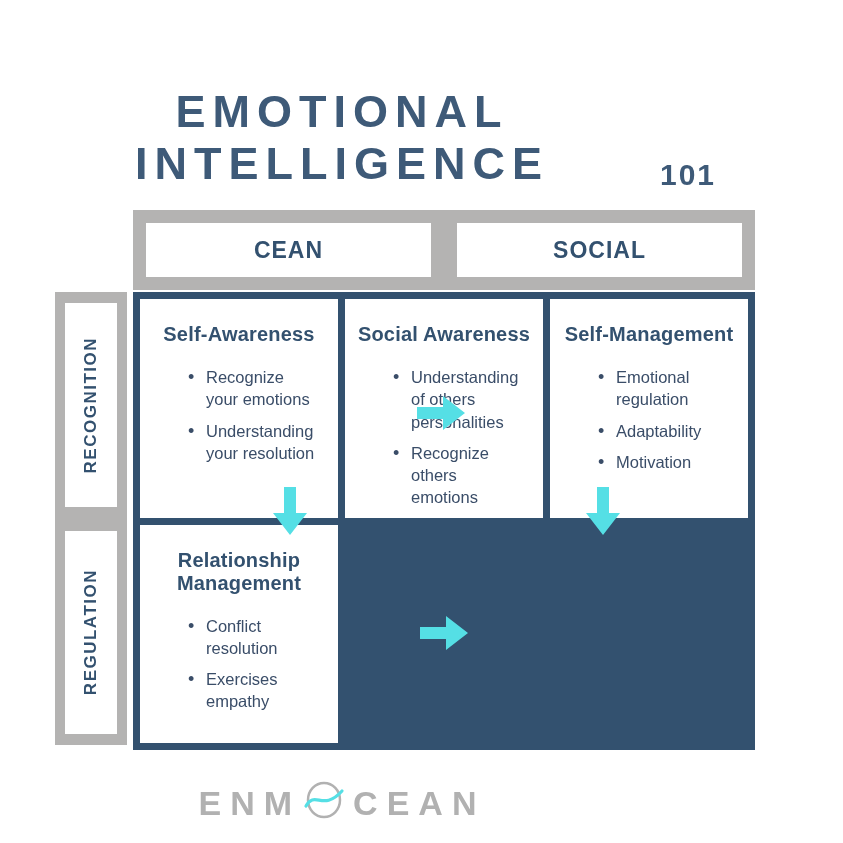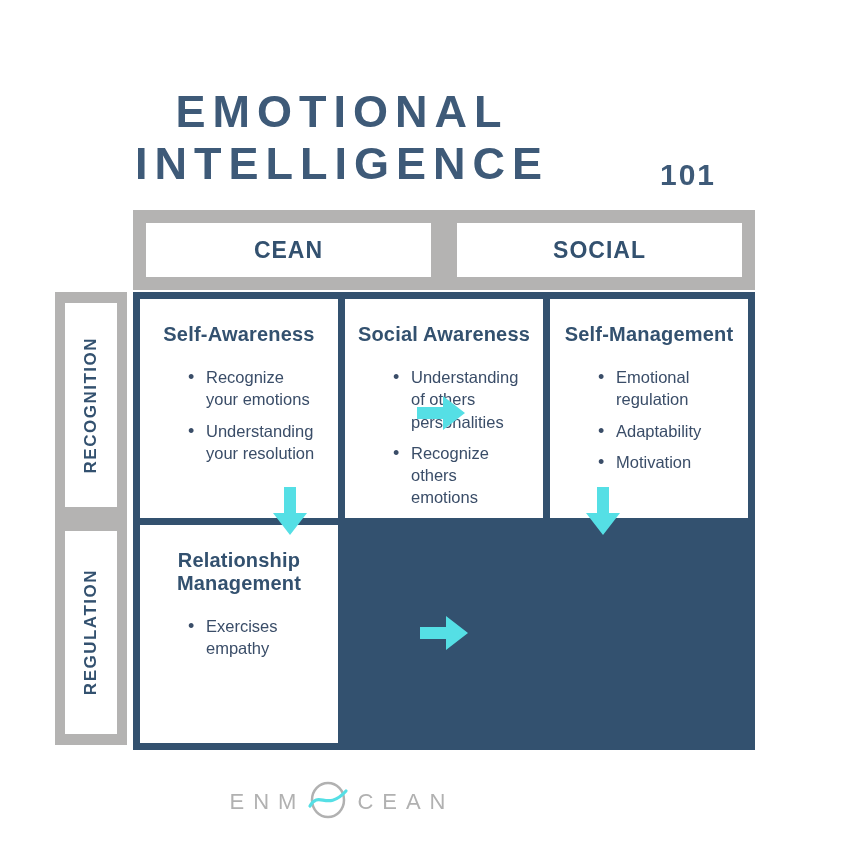--- a/index.html
+++ b/index.html
@@ -74,21 +74,21 @@
   }
 
   
   .arrow { position:absolute; z-index:5; line-height:0; }
   .arrow svg { display:block; }
 
   
   .brand {
     position:absolute; top:778px; left:0; width:100%;
     display:flex; align-items:center; justify-content:center;
-    color:#b1b1b1; font-size:22px; letter-spacing:9px; font-weight:400;
+    color:#b1b1b1; font-size:34px; letter-spacing:9px; font-weight:700;
   }
   .brand .o-mark { margin:0 8px 0 2px; }
 </style>
 </head>
 <body>
 
 <div class="canvas">
 
   <div class="title">EMOTIONAL INTELLIGENCE</div>
   <div class="subtitle">101</div>
@@ -131,20 +131,21 @@
       <ul>
         <li>Emotional regulation</li>
         <li>Adaptability</li>
         <li>Motivation</li>
       </ul>
     </div>
 
     <div class="quad">
       <h3>Relationship Management</h3>
       <ul>
+        <li>Conflict resolution</li>
         <li>Exercises empathy</li>
       </ul>
     </div>
 
   </div>
 
   <div class="arrow" style="left:417px; top:396px;">
     <svg width="48" height="34" viewBox="0 0 48 34">
       <polygon points="0,11 26,11 26,0 48,17 26,34 26,23 0,23" fill="#55dfe5"></polygon>
     </svg>

